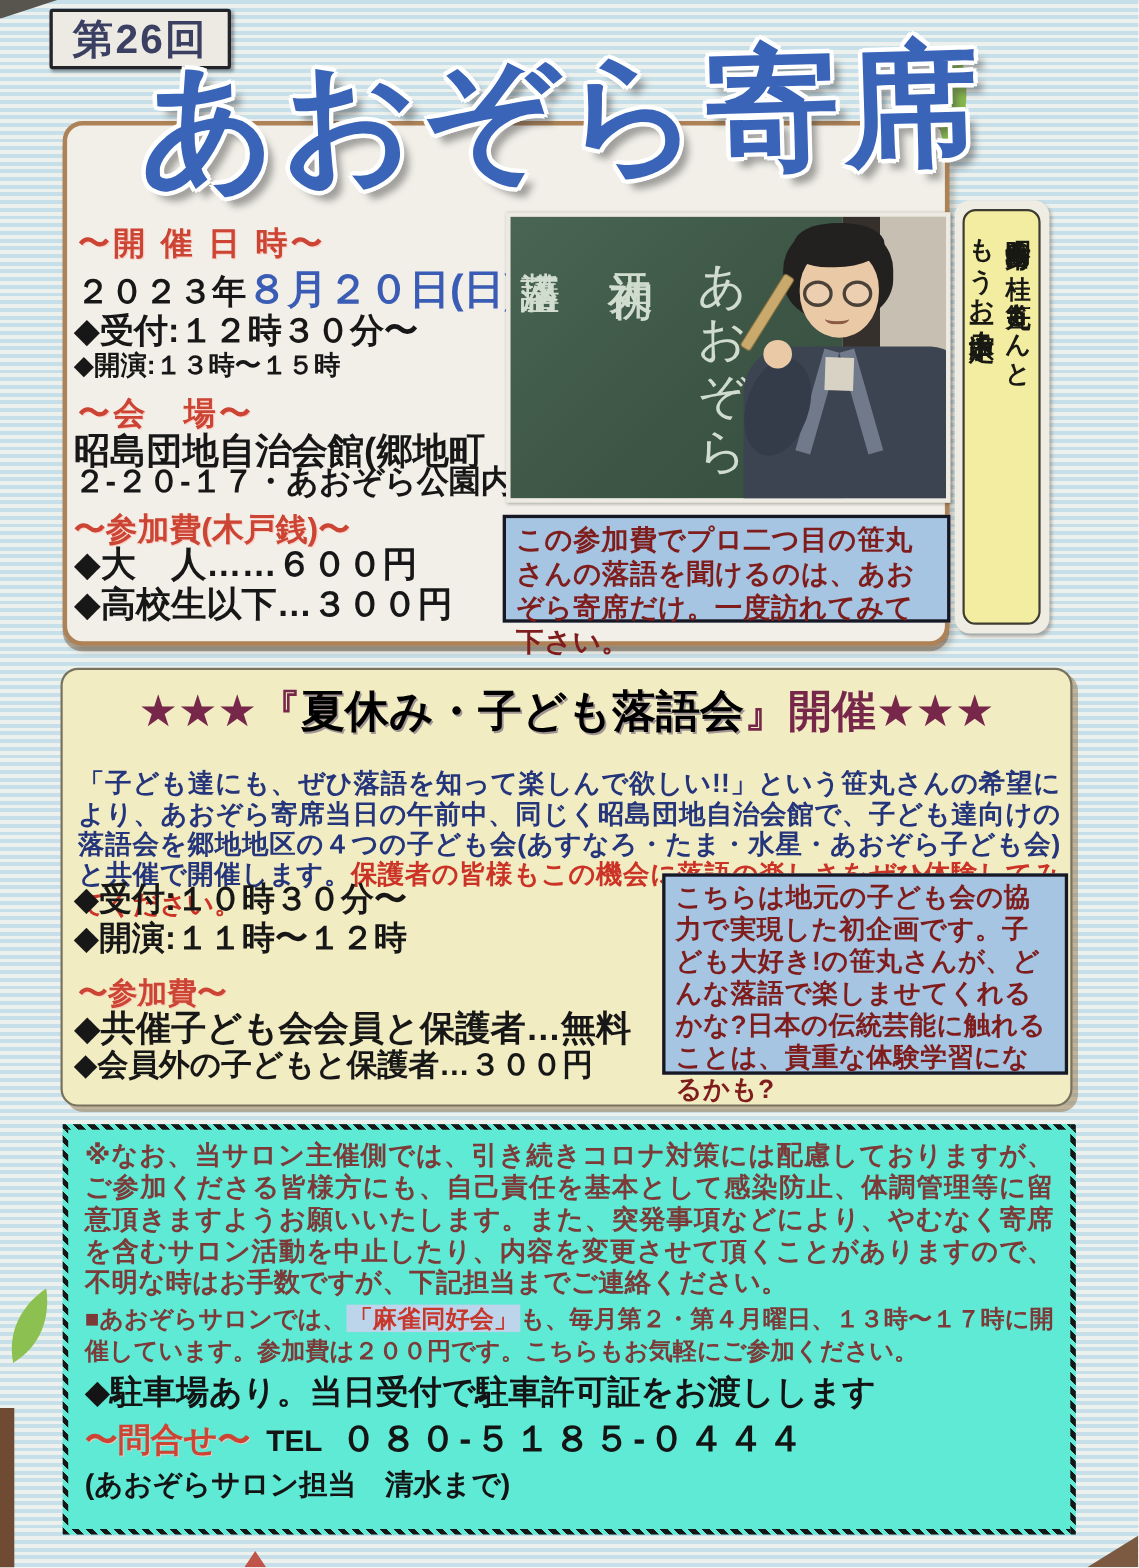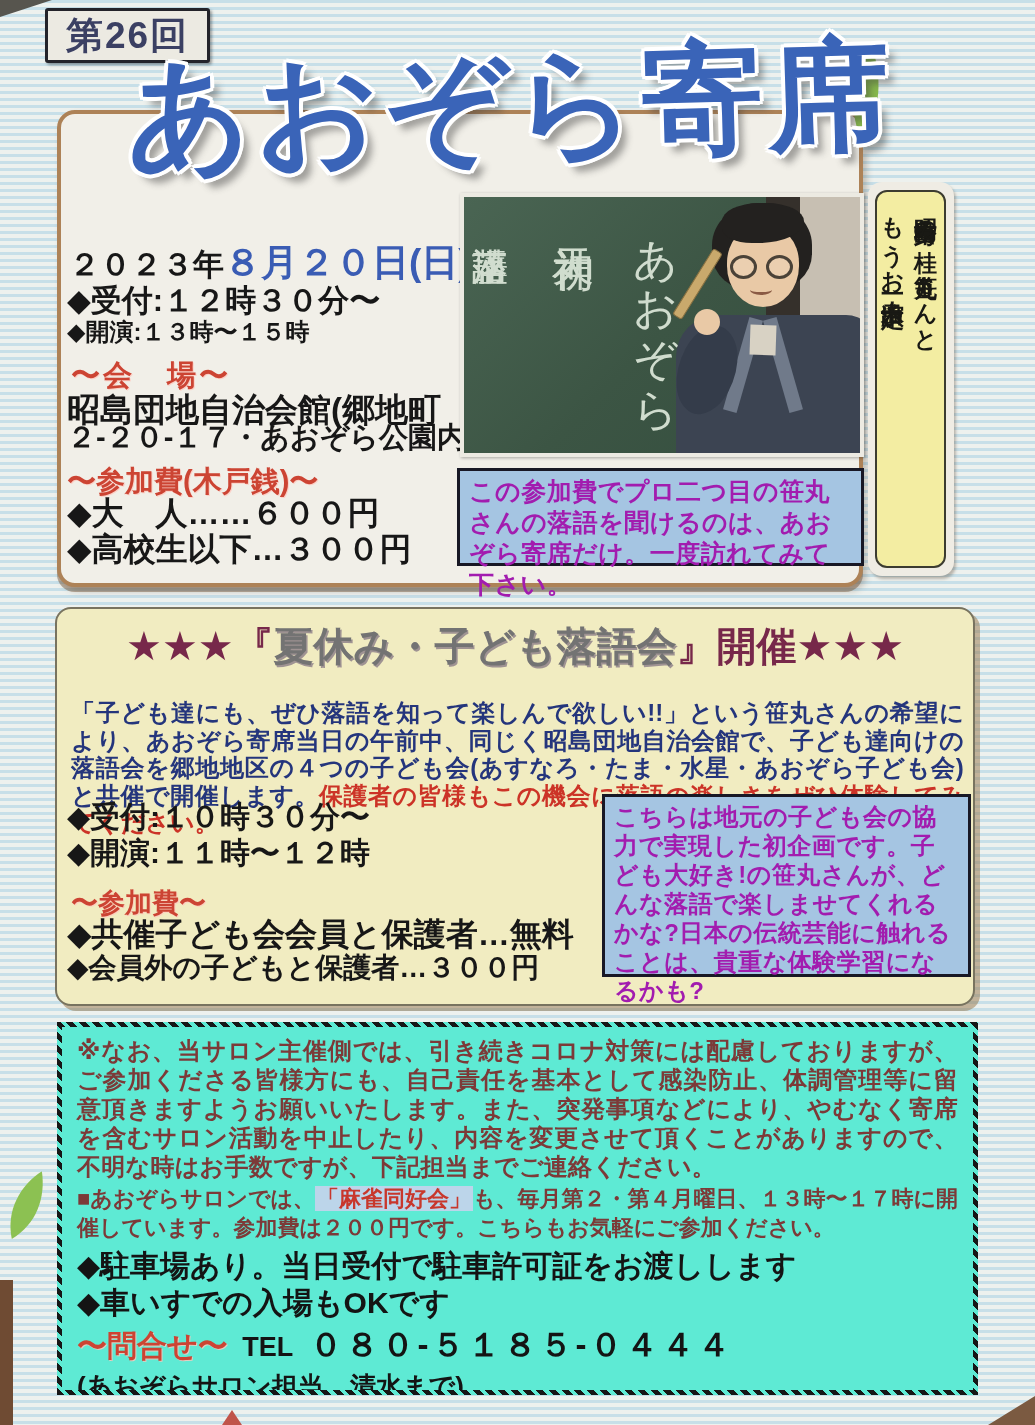--- a/index.html
+++ b/index.html
@@ -81,21 +81,21 @@
     background:#d8d2c4; transform:rotate(2deg); }
   .arm { position:absolute; left:214px; top:128px; width:58px; height:90px;
     background:#343c4a; border-radius:40% 60% 40% 60%; transform:rotate(28deg); }
   .hand { position:absolute; left:230px; top:112px; width:26px; height:26px;
     background:#e9c9a6; border-radius:50%; }
   .fan { position:absolute; left:228px; top:48px; width:11px; height:78px;
     background:#c9a96c; border:1px solid #8a7242; transform:rotate(32deg); border-radius:3px; }
 
   .note-blue {
     background:#a5c5e2; border:3px solid #181825;
-    color:#a21caf; font-weight:900; line-height:31px; font-size:25px;
+    color:#7f1d1d; font-weight:900; line-height:31px; font-size:25px;
     padding:5px 9px; letter-spacing:0.5px;
   }
   .note1 { left:396px; top:354px; width:407px; height:98px; }
 
   
   .side-strip {
     left:868px; top:182px; width:86px; height:394px;
     background:#efece4; border-radius:14px;
     box-shadow:2px 3px 3px rgba(90,70,50,.35); z-index:2;
   }
@@ -111,21 +111,21 @@
   .card2 {
     left:55px; top:607px; width:920px; height:399px;
     background:#f1ecc1; border:2px solid #78735f; border-radius:16px;
     box-shadow:5px 5px 0 rgba(150,115,70,.5);
   }
   .kids-header {
     position:absolute; left:0; top:10px; width:100%;
     text-align:center; font-size:40px; font-weight:900; white-space:nowrap;
   }
   .maroon { color:#77284a; }
-  .kids-title-blue { color:#737373; text-shadow:1.5px 1.5px 0 rgba(60,40,90,.45); }
+  .kids-title-blue { color:#000000; text-shadow:1.5px 1.5px 0 rgba(60,40,90,.45); }
   .kids-body {
     position:absolute; left:14px; top:70px; width:893px;
     font-size:24px; font-weight:900; line-height:27.5px;
     color:#24357c; text-align:justify; letter-spacing:0.2px;margin-top:20px;
   }
   .kids-body .red-part { color:#cc3327; }
   .note2 { left:545px; top:185px; width:369px; height:183px; line-height:29px; font-size:24px; }
 
   
   .card3 {
@@ -173,20 +173,21 @@
 </div>
 <div class="abs leaf-left">
   <svg width="40" height="74" viewBox="0 0 40 74">
       <path d="M20 0 C34 22 37 50 20 74 C3 50 6 22 20 0 Z" fill="#8cc152"></path>
     </svg>
 </div>
 
 <div class="abs main-title">あおぞら寄席</div>
 
 <div class="abs card1">
+  <div class="c1-line red-head" style="left:10px;top:88px;font-size:29px;letter-spacing:3px;">〜開 催 日 時〜</div>
   <div class="c1-line" style="left:8px;top:124px;">
     <span class="blk" style="font-size:31px;">２０２３年</span><span style="font-size:37px;font-weight:900;color:#3a5cb4;">８月２０日(日)</span>
   </div>
   <div class="c1-line blk" style="left:6px;top:166px;font-size:31px;">◆受付:１２時３０分〜</div>
   <div class="c1-line blk" style="left:6px;top:202px;font-size:24px;text-align:right;">◆開演:１３時〜１５時</div>
   <div class="c1-line red-head" style="left:10px;top:242px;font-size:29px;letter-spacing:3px;">〜会　場〜</div>
   <div class="c1-line blk" style="left:6px;top:274px;font-size:33px;">昭島団地自治会館(郷地町</div>
   <div class="c1-line blk" style="left:6px;top:304px;font-size:29px;">２-２０-１７・あおぞら公園内)</div>
   <div class="c1-line red-head" style="left:6px;top:348px;font-size:29px;">〜参加費(木戸銭)〜</div>
   <div class="c1-line blk" style="left:6px;top:378px;font-size:32px;">◆大　人……６００円</div>
@@ -234,20 +235,19 @@
   <div class="c1-line blk" style="left:10px;top:340px;font-size:28px;">◆会員外の子どもと保護者…３００円</div>
   <div class="abs note-blue note2">こちらは地元の子ども会の協力で実現した初企画です。子ども大好き!の笹丸さんが、どんな落語で楽しませてくれるかな?日本の伝統芸能に触れることは、貴重な体験学習になるかも?</div>
 </div>
 
 <div class="abs card3">
   <div class="covid">※なお、当サロン主催側では、引き続きコロナ対策には配慮しておりますが、ご参加くださる皆様方にも、自己責任を基本として感染防止、体調管理等に留意頂きますようお願いいたします。また、突発事項などにより、やむなく寄席を含むサロン活動を中止したり、内容を変更させて頂くことがありますので、不明な時はお手数ですが、下記担当までご連絡ください。</div>
   <div class="salon">
     <span>■あおぞらサロンでは、</span><span class="hl">「麻雀同好会」</span><span>も、毎月第２・第４月曜日、１３時〜１７時に開催しています。参加費は２００円です。こちらもお気軽にご参加ください。</span>
   </div>
   <div class="foot-bullet" style="margin-top:5px;">◆駐車場あり。当日受付で駐車許可証をお渡しします</div>
-  <div class="foot-bullet">◆車いすでの入場もOKです</div>
   <div class="contact-row">
     <span class="red-head head">〜問合せ〜</span>
     <span class="tel-label">TEL</span>
     <span class="tel-num">０８０-５１８５-０４４４</span>
   </div>
   <div class="contact-person">(あおぞらサロン担当　清水まで)</div>
 </div>
 
 </body></html>

